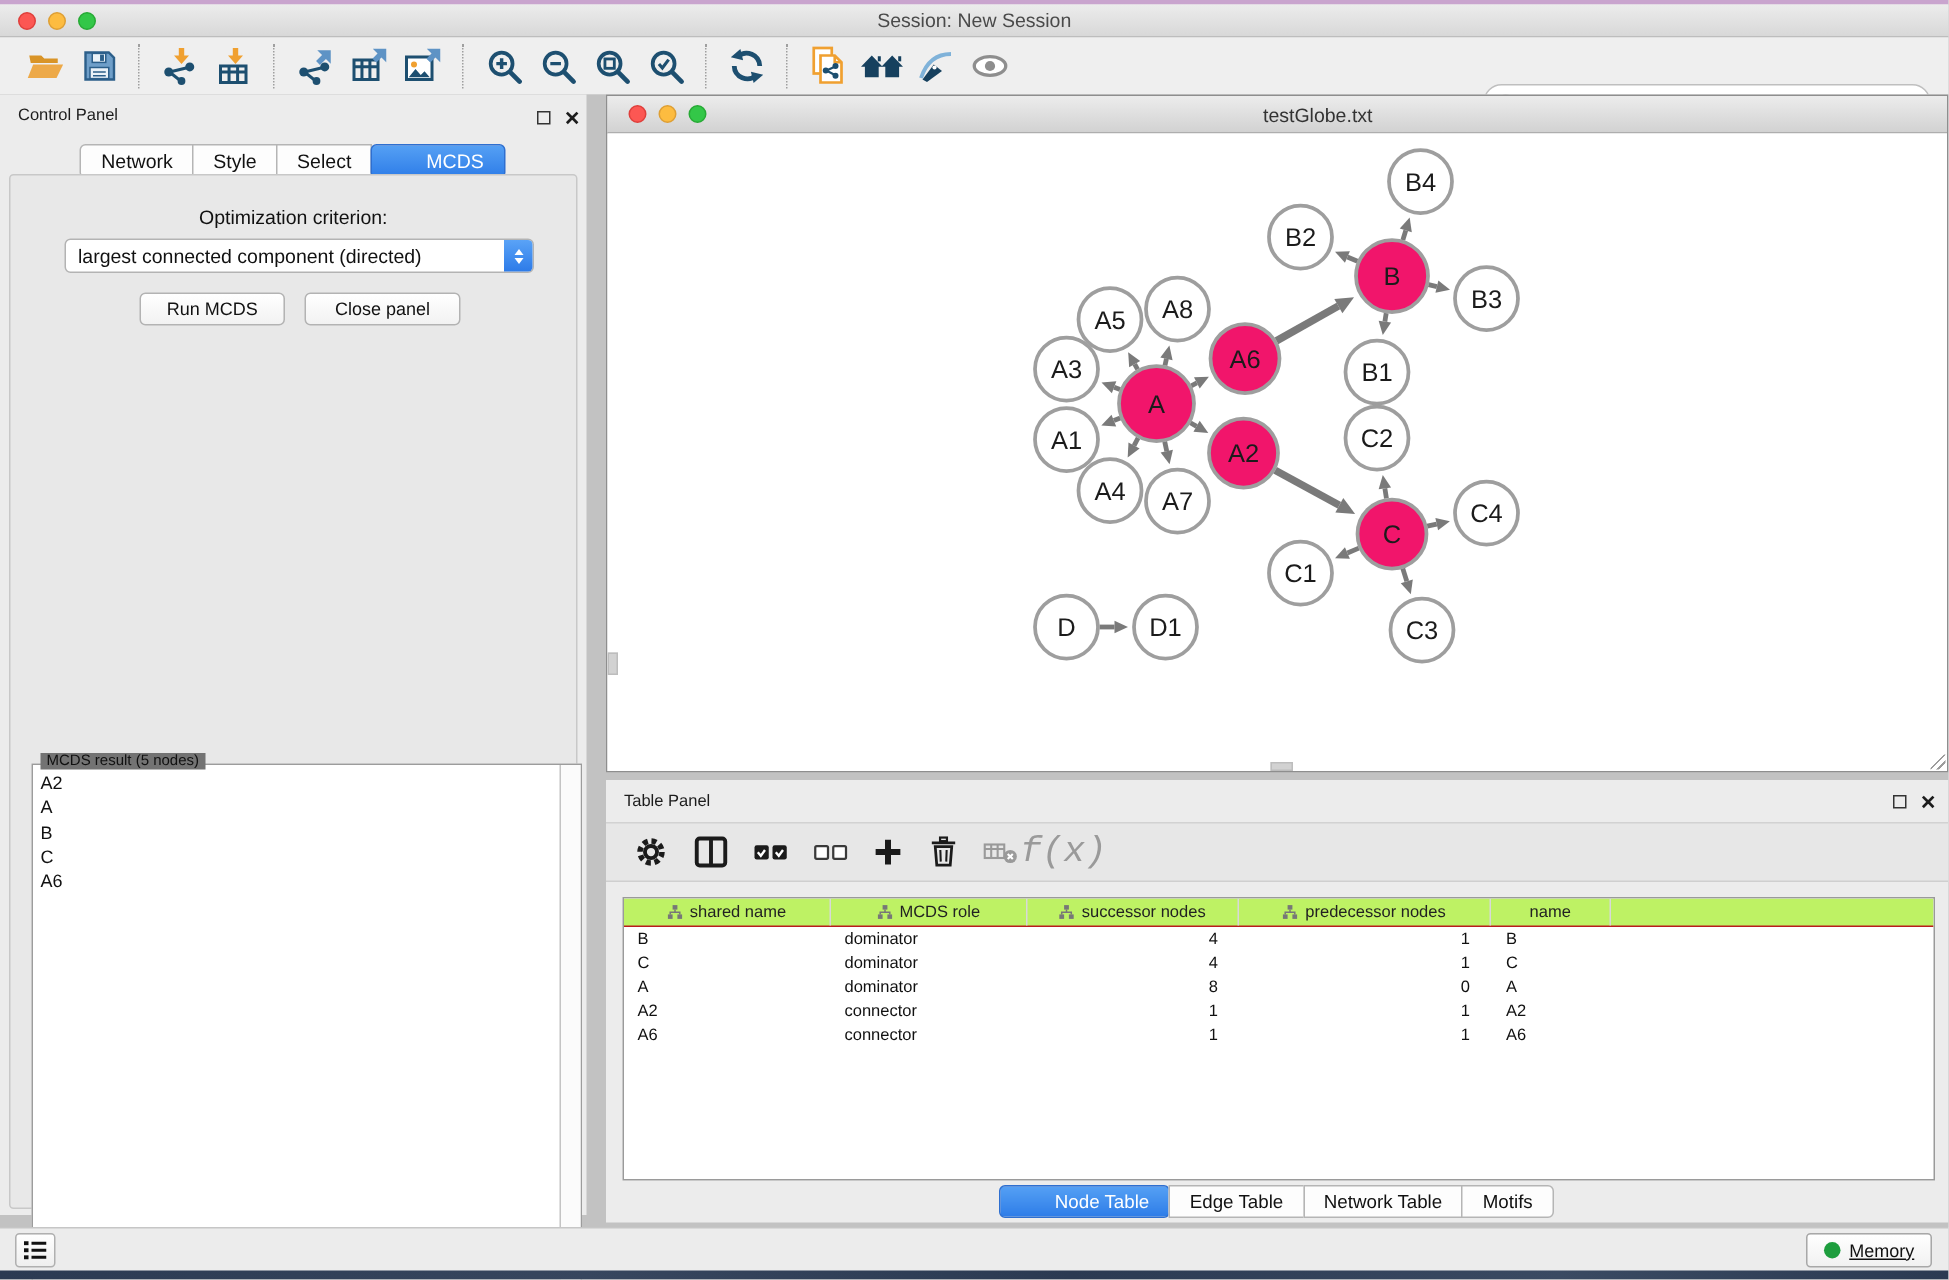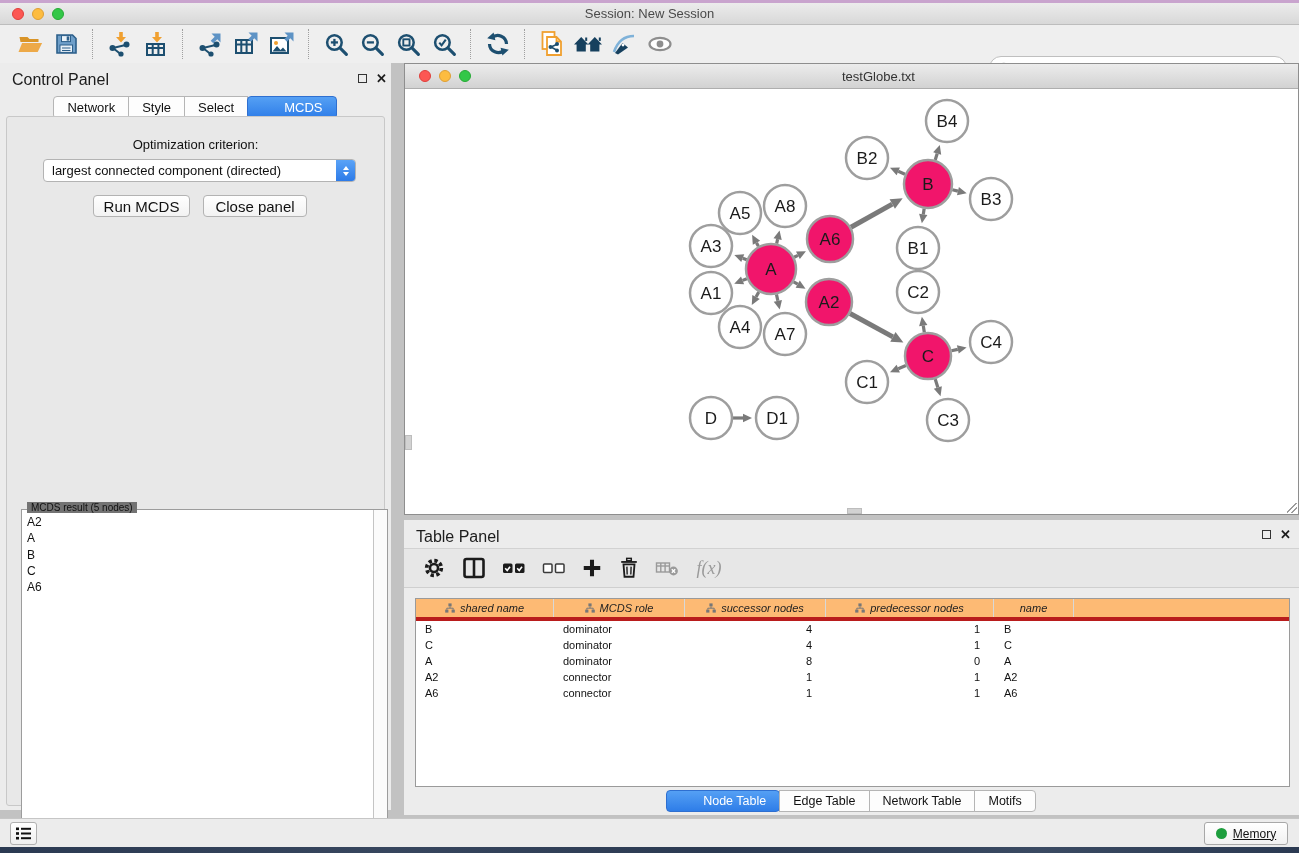--- a/index.html
+++ b/index.html
@@ -28,41 +28,41 @@
   .tsep{width:1px;height:30px;border-left:1px dotted #9f9f9f;margin:0 8px;}
   #search-wrap{position:absolute;right:12px;top:31px;width:296px;height:24px;border:1px solid #bfbfbf;
                border-radius:12px;background:#fff;display:flex;align-items:center;}
   #search-wrap input{border:none;outline:none;flex:1;height:18px;font-size:12px;background:transparent;}
 
   
   #workspace{top:63px;left:0;width:1299px;height:755px;background:#c2c2c2;}
 
   
   #control-panel{left:0;top:0;width:391px;height:747px;background:#ececec;}
-  .panel-title{position:absolute;left:12px;top:8px;font-size:16px;color:#1c1c1c;text-align:center;}
+  .panel-title{position:absolute;left:12px;top:8px;font-size:11px;color:#1c1c1c;text-align:center;}
   .float-ic{position:absolute;width:9px;height:9px;border:1.5px solid #333;box-sizing:border-box;}
   .close-ic{position:absolute;font-size:13px;font-weight:bold;color:#1c1c1c;line-height:12px;}
   #cp-tabs{position:absolute;left:0;top:33px;width:100%;display:flex;justify-content:center;}
   .seg{border:1px solid #b5b5b5;background:#fdfdfd;color:#111;font-size:13px;height:21px;line-height:21px;
        padding:0 13px;margin-left:-1px;white-space:nowrap;}
   .seg.first{border-radius:4px 0 0 4px;}
   .seg.last{border-radius:0 4px 4px 0;}
   .seg.active{background:linear-gradient(#55a0f4,#2e7de8);border-color:#2e6fd0;color:#fff;border-radius:4px;padding-left:36px;}
   #cp-inner{position:absolute;left:6px;top:53px;width:379px;height:690px;background:#e8e8e8;
             border:1px solid #c8c8c8;border-radius:3px;box-sizing:border-box;}
   #opt-label{position:absolute;left:0;top:20px;width:100%;text-align:center;font-size:13px;color:#111;}
   #criterion{position:absolute;left:36px;top:42px;width:313px;height:23px;background:#fff;border:1px solid #b3b3b3;
              border-radius:4px;box-sizing:border-box;display:flex;align-items:center;}
   #criterion .val{flex:1;font-size:13px;color:#111;padding-left:8px;white-space:nowrap;overflow:hidden;}
   #criterion .stepper{width:19px;height:21px;background:linear-gradient(#5aa3f7,#2d7be8);border-radius:0 3px 3px 0;
              display:flex;flex-direction:column;align-items:center;justify-content:center;gap:2px;}
   .chev-up{width:0;height:0;border-left:3.5px solid transparent;border-right:3.5px solid transparent;border-bottom:4px solid #fff;}
   .chev-dn{width:0;height:0;border-left:3.5px solid transparent;border-right:3.5px solid transparent;border-top:4px solid #fff;}
   .btn{position:absolute;height:22px;background:linear-gradient(#ffffff,#f2f2f2);border:1px solid #b3b3b3;border-radius:4px;
-       font-size:15px;color:#111;display:flex;align-items:center;justify-content:center;box-sizing:border-box;}
+       font-size:12px;color:#111;display:flex;align-items:center;justify-content:center;box-sizing:border-box;}
   #run-btn{left:86px;top:78px;width:97px;}
   #closep-btn{left:196px;top:78px;width:104px;}
   #mcds-result{position:absolute;left:14px;top:392px;width:367px;height:345px;border:1px solid #9c9c9c;background:#fff;box-sizing:border-box;}
   #mcds-legend{position:absolute;left:5px;top:-8px;background:#737373;padding:0 4px;font-size:10px;color:#111;}
   #mcds-list{position:absolute;left:0;top:4px;right:14px;bottom:2px;font-size:12px;color:#111;line-height:16.3px;padding-left:5px;overflow:hidden;}
   #mcds-scroll{position:absolute;top:0;right:0;width:13px;height:100%;border-left:1px solid #c4c4c4;background:#fbfbfb;}
 
   
   #network-frame{left:404px;top:0;width:895px;height:452px;border:1px solid #8e8e8e;box-sizing:border-box;background:#fff;}
   #net-titlebar{position:absolute;left:0;top:0;width:100%;height:25px;background:linear-gradient(#ececec,#d2d2d2);
@@ -73,24 +73,24 @@
   #hthumb{position:absolute;left:442px;bottom:0;width:15px;height:6px;background:#d2d2d2;border:1px solid #bdbdbd;box-sizing:border-box;}
   #resize-corner{position:absolute;right:1px;bottom:1px;width:10px;height:10px;
      background:linear-gradient(135deg,transparent 45%,#9c9c9c 45%,#9c9c9c 52%,transparent 52%,transparent 70%,#9c9c9c 70%,#9c9c9c 77%,transparent 77%);}
 
   
   #table-panel{left:404px;top:457px;width:895px;height:295px;background:#ececec;}
   #tp-toolbar{position:absolute;left:0;top:28px;width:100%;height:40px;background:#e7e7e7;
               border-top:1px solid #d2d2d2;border-bottom:1px solid #cfcfcf;box-sizing:border-box;
               display:flex;align-items:center;}
   .tpbtn{height:34px;display:flex;align-items:center;justify-content:center;width:40px;}
-  #fx-label{font-family:Liberation Serif, serif;font-style:italic;font-size:18px;color:#9a9a9a;}
+  #fx-label{font-family:Liberation Mono, monospace;font-style:italic;font-size:24px;color:#9a9a9a;}
   #node-table{position:absolute;left:11px;top:78px;width:875px;height:189px;background:#fff;border:1px solid #9a9a9a;
               box-sizing:border-box;overflow:hidden;}
-  .thead{display:flex;height:18px;background:#fdba74;border-bottom:4px solid #b91c1c;font-style:italic;}
+  .thead{display:flex;height:18px;background:#bef264;border-bottom:1px solid #b91c1c;}
   .th{display:flex;align-items:center;justify-content:center;gap:5px;font-size:11px;color:#222;
       border-right:1px solid #d8d8d8;box-sizing:border-box;height:100%;}
   .trow{display:flex;height:16px;align-items:center;}
   .td{font-size:11px;color:#111;box-sizing:border-box;white-space:nowrap;overflow:hidden;}
   #tp-tabs{position:absolute;left:0;top:270px;width:100%;display:flex;justify-content:center;}
   #tp-tabs .seg{font-size:12.5px;height:20px;line-height:20px;}
 
   
   #statusbar{top:818px;left:0;width:1299px;height:29px;background:#ececec;border-top:1px solid #c6c6c6;}
   #list-btn{position:absolute;left:10px;top:3px;width:27px;height:23px;background:linear-gradient(#fff,#efefef);

